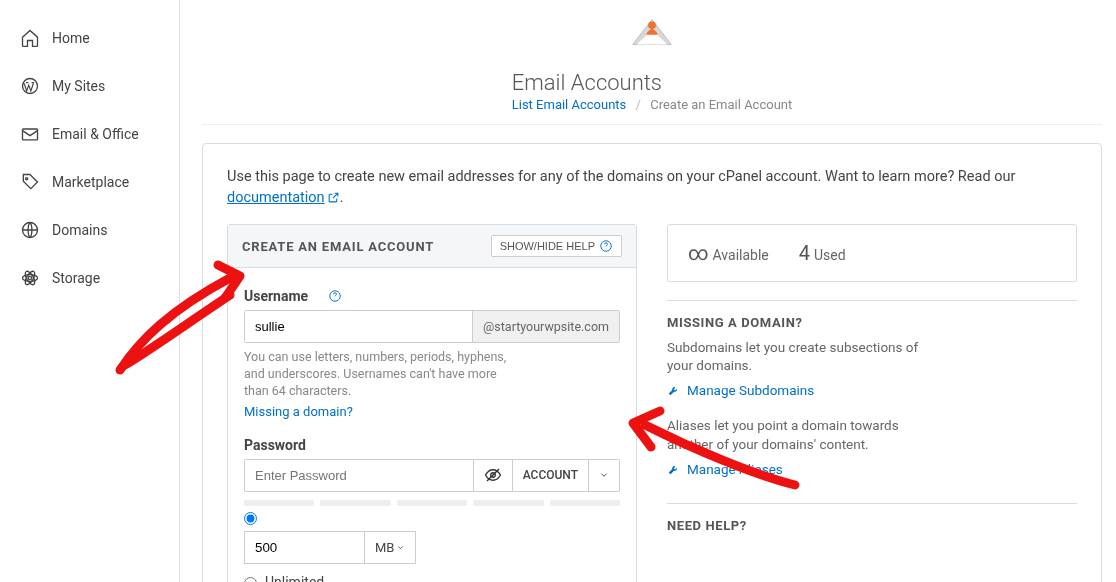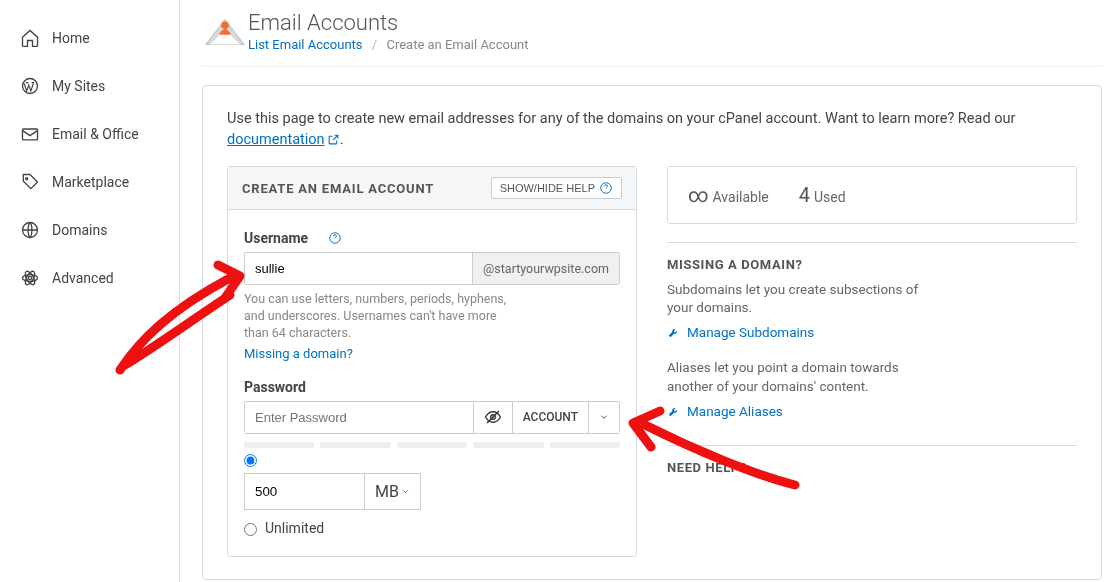--- a/index.html
+++ b/index.html
@@ -2,21 +2,21 @@
 <html><head>
 <meta charset="utf-8">
 <style>
 * { margin:0; padding:0; box-sizing:border-box; }
 body { font-family:-apple-system,BlinkMacSystemFont,"Segoe UI",Roboto,Arial,sans-serif; font-size:14px; color:#444; background:#fff; width:1116px; height:582px; overflow:hidden; position:relative; }
 .layout { display:flex; height:100%; }
 .sidebar { width:180px; border-right:1px solid #ddd; padding-top:14px; }
 .side-item { display:flex; align-items:center; gap:12px; padding:14px 20px; color:#444; cursor:pointer; }
 .side-item svg { width:20px; height:20px; flex:none; }
 .main { flex:1; padding:0 14px 0 22px; overflow:auto; }
-.hdr { display:flex; align-items:center; padding:8px 0 12px; border-bottom:1px solid #eee; margin-bottom:18px; }
+.hdr { display:flex; align-items:center; gap:16px; padding:8px 0 12px; border-bottom:1px solid #eee; margin-bottom:18px;flex-direction:column; }
 .hdr-icon { width:46px; height:46px; }
 .hdr-ttl { font-size:22px; font-weight:300; color:#555; }
 .crumbs { margin-top:2px; font-size:13px; }
 .lnk { color:#0071c5; text-decoration:none; cursor:pointer; }
 .lnk-u { text-decoration:underline; }
 .sep { color:#bbb; margin:0 6px; }
 .muted { color:#888; }
 .panel { border:1px solid #d4dde4; border-radius:4px; padding:22px 24px; }
 .intro { font-size:14.5px; line-height:1.45; margin-bottom:16px; }
 .cols { display:flex; gap:30px; }
@@ -33,21 +33,21 @@
 .grp input { flex:1; padding:8px 10px; border:none; outline:none; font-size:13px; }
 .grp .suffix { background:#f0f0f0; color:#666; padding:8px 10px; font-size:12.5px; border-left:1px solid #ccc; }
 .hint { color:#888; font-size:12.5px; line-height:1.35; margin-top:6px; max-width:280px; }
 .pwrow { display:flex; border:1px solid #ccc; border-radius:2px; }
 .pwrow input { flex:1; padding:8px 10px; border:none; outline:none; font-size:13px; }
 .pwbtn { border-left:1px solid #ccc; background:#fff; padding:0 10px; display:flex; align-items:center; cursor:pointer; font-size:12px; color:#444; }
 .metr { display:flex; gap:6px; margin-top:8px; }
 .metr span { flex:1; height:6px; background:#eee; border-radius:2px; }
 .numrow { display:flex; }
 .numrow input { width:120px; padding:8px 10px; border:1px solid #ccc; border-right:none; }
-.numrow .unit { border:1px solid #ccc; padding:8px 10px; background:#fff; font-size:16px; display:flex; align-items:center; gap:2px; cursor:pointer; }
+.numrow .unit { border:1px solid #ccc; padding:8px 10px; background:#fff; font-size:13px; display:flex; align-items:center; gap:2px; cursor:pointer; }
 .radio { display:flex; align-items:flex-end; gap:8px; margin:6px 0; }
 .statbox { border:1px solid #d4dde4; border-radius:3px; padding:16px 20px; display:flex; gap:30px; align-items:center; color:#666; }
 .statbox .big { font-size:20px; color:#555; margin-right:4px; }
 .sec-h { font-weight:700; letter-spacing:.6px; font-size:13px; color:#555; border-top:1px solid #d4dde4; padding-top:14px; margin-top:18px; }
 .sec-p { color:#666; font-size:13.5px; margin-top:8px; line-height:1.35; max-width:260px; }
 .action { color:#0071c5; font-size:13.5px; display:flex; align-items:center; gap:6px; margin-top:8px; cursor:pointer; }
 .arrow { position:absolute; pointer-events:none; }
 .arrow svg { width:100%; height:100%; }
 
 .ic-stroke { fill:none; stroke:currentColor; stroke-width:1.6; }
@@ -92,21 +92,21 @@
         </svg>
       <span>Domains</span>
     </div>
     <div class="side-item">
       <svg class="ic-stroke" viewBox="0 0 24 24">
           <circle cx="12" cy="12" r="2"></circle>
           <ellipse cx="12" cy="12" rx="9" ry="4"></ellipse>
           <ellipse cx="12" cy="12" rx="9" ry="4" transform="rotate(60 12 12)"></ellipse>
           <ellipse cx="12" cy="12" rx="9" ry="4" transform="rotate(-60 12 12)"></ellipse>
         </svg>
-      <span>Advanced</span>
+      <span>Storage</span>
     </div>
   </nav>
 
   <main class="main">
     <div class="hdr">
       <svg class="hdr-icon" viewBox="0 0 48 48">
           <path d="M4 38l20-26 20 26z" fill="#d8d8d8"></path>
           <path d="M4 38l20-26 20 26H4z" fill="none" stroke="#bbb"></path>
           <path d="M8 38l16-15 16 15z" fill="#fff"></path>
           <circle cx="24" cy="18" r="4" fill="#f07030"></circle>

